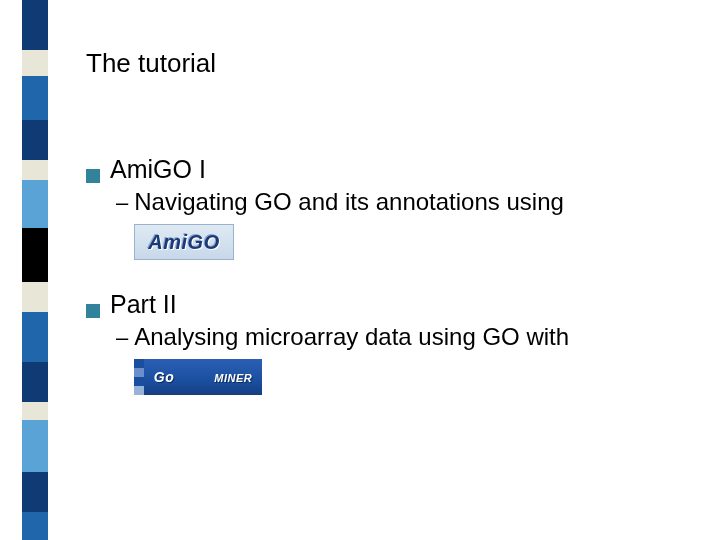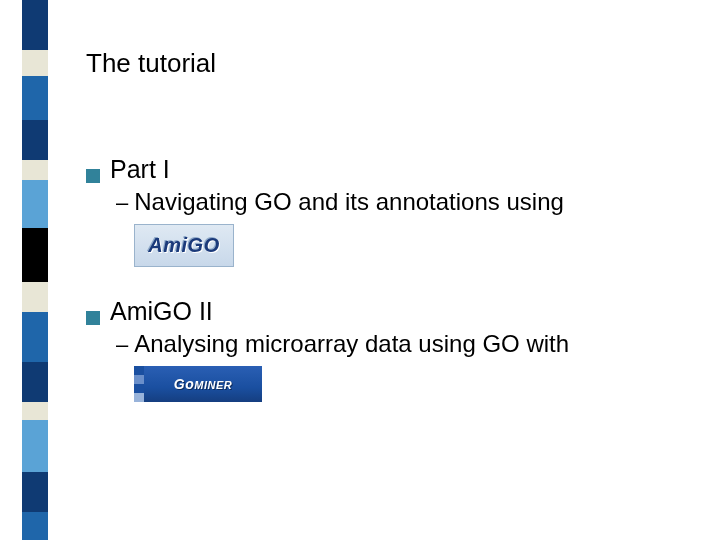--- a/index.html
+++ b/index.html
@@ -68,21 +68,21 @@
     font-size: 24px;
     color: #000;
   }
   .logo-wrap {
     margin-left: 48px;
     margin-top: 8px;
     margin-bottom: 30px;
   }
   .amigo {
     width: 100px;
-    height: 43px;
+    height: 36px;
     background: linear-gradient(#dfe9f3,#c8d8ea);
     border: 1px solid #9ab3cc;
     display: flex;
     align-items: center;
     justify-content: center;
     position: relative;
   }
   .amigo-text {
     font-size: 20px;
     font-weight: bold;
@@ -122,20 +122,21 @@
   .gominer-body .gominer-text {
     font-size: 14px;
     font-weight: bold;
     font-style: italic;
     color: #ffffff;
     letter-spacing: 0.5px;
     text-shadow: 1px 1px 0 #0d2a5a;
   }
   .gominer-body .gominer-text .sc {
     font-size: 11px;
+    padding-left: 40px;
   }
 </style>
 </head>
 <body>
 
 <div class="deco">
     <div class="block" style="top: 0px; height: 50px; background: rgb(15, 58, 115);"></div>
     <div class="block" style="top: 50px; height: 26px; background: rgb(232, 230, 214);"></div>
     <div class="block" style="top: 76px; height: 44px; background: rgb(31, 102, 170);"></div>
     <div class="block" style="top: 120px; height: 40px; background: rgb(15, 58, 115);"></div>
@@ -150,35 +151,35 @@
     <div class="block" style="top: 472px; height: 40px; background: rgb(15, 58, 115);"></div>
     <div class="block" style="top: 512px; height: 28px; background: rgb(31, 102, 170);"></div>
   </div>
 
 <h1 class="slide-title">The tutorial</h1>
 
 <div class="content">
 
   <div class="bullet-row">
     <div class="bullet-square"></div>
-    <div class="bullet-text">Part I</div>
+    <div class="bullet-text">AmiGO I</div>
   </div>
   <div class="sub-row">
     <span class="dash">–</span>
     <span class="sub-text">Navigating GO and its annotations using</span>
   </div>
   <div class="logo-wrap">
     <div class="amigo">
       <span class="amigo-text">AmiGO</span>
     </div>
   </div>
 
   <div class="bullet-row">
     <div class="bullet-square"></div>
-    <div class="bullet-text">AmiGO II</div>
+    <div class="bullet-text">Part II</div>
   </div>
   <div class="sub-row">
     <span class="dash">–</span>
     <span class="sub-text">Analysing microarray data using GO with</span>
   </div>
   <div class="logo-wrap">
     <div class="gominer">
       <div class="gominer-strip">
         <div class="a"></div>
           <div class="b"></div>

